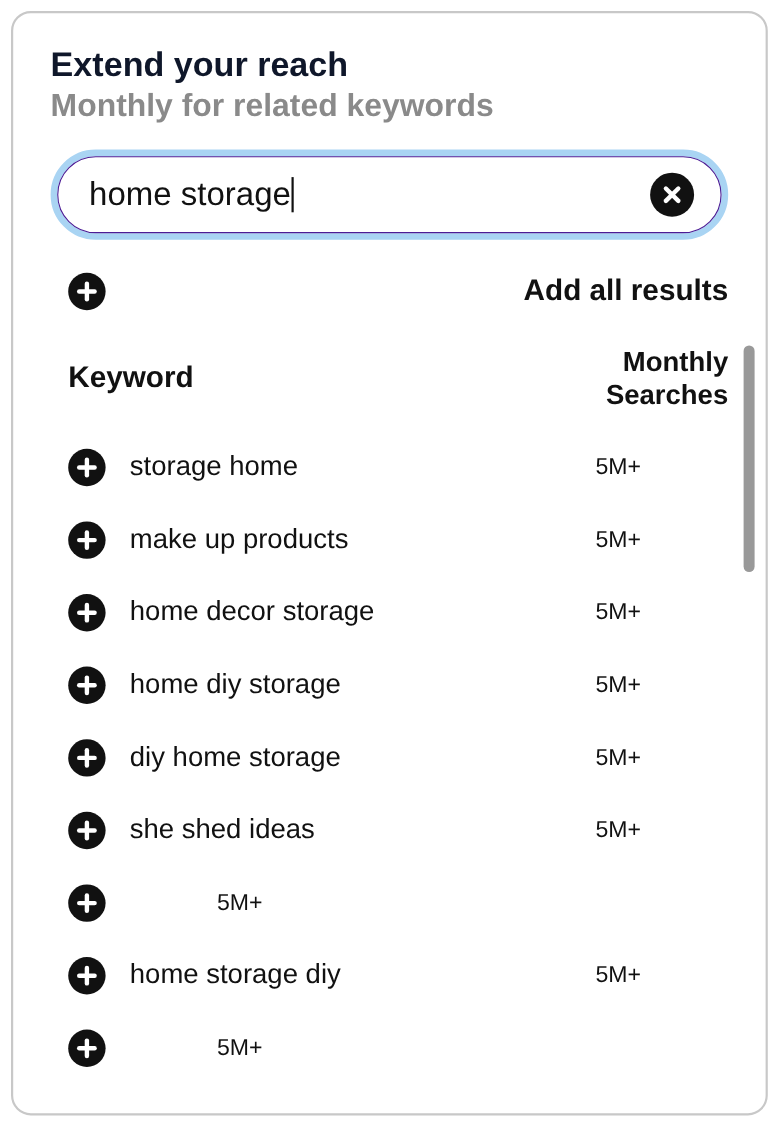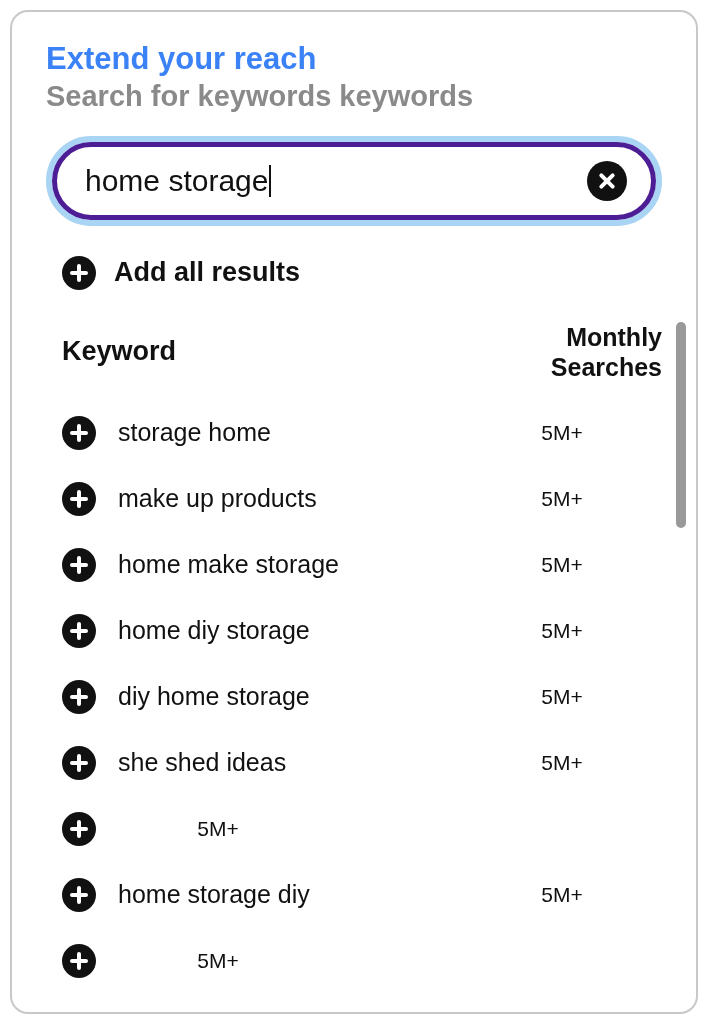--- a/index.html
+++ b/index.html
@@ -19,41 +19,41 @@
       height: 100%;
       border: 2px solid #c8c8c8;
       border-radius: 18px;
       padding: 28px 34px 0 34px;
       overflow: hidden;
       position: relative;
     }
     .title {
       font-size: 31px;
       font-weight: 700;
-      color: #3b82f6;
+      color: #0f172a;
       line-height: 1.2;
     }
     .subtitle {
       font-size: 29px;
       font-weight: 600;
       color: #8a8a8a;
       margin-top: 2px;
       line-height: 1.2;
     }
     .search-wrap {
       margin-top: 22px;
       position: relative;
     }
     .search-outer {
       border: 6px solid #a9d4f3;
       border-radius: 52px;
       padding: 0;
     }
     .search-inner {
-      border: 5px solid #4c1d95;
+      border: 1px solid #4c1d95;
       border-radius: 46px;
       display: flex;
       align-items: center;
       padding: 12px 22px 12px 28px;
       gap: 12px;
     }
     .search-text {
       flex: 1;
       font-size: 30px;
       color: #111;
@@ -103,20 +103,21 @@
     .icon-circle-x::after {
       transform: translate(-50%, -50%) rotate(-45deg);
     }
     .add-all-row {
       display: flex;
       align-items: center;
       gap: 18px;
       margin-top: 30px;
       margin-left: 16px;
       cursor: pointer;
+      justify-content: space-between;
     }
     .add-all-label {
       font-size: 27px;
       font-weight: 700;
       color: #111;
     }
     .icon-circle-plus {
       width: 34px;
       height: 34px;
       background: #111;
@@ -204,21 +205,21 @@
       background: #999;
       border-radius: 5px;
     }
   </style>
 </head>
 <body>
 
 <div class="panel">
 
   <div class="title">Extend your reach</div>
-  <div class="subtitle">Search for keywords keywords</div>
+  <div class="subtitle">Monthly for related keywords</div>
 
   <div class="search-wrap">
     <div class="search-outer">
       <div class="search-inner">
         <div class="search-text">
           <span>home storage</span>
             <span class="caret"></span>
         </div>
         <div class="clear-btn">
           <div class="icon-circle-x"></div>
@@ -255,21 +256,21 @@
           <div class="result-add">
             <div class="icon-circle-plus"></div>
           </div>
           <div class="result-keyword">make up products</div>
           <div class="result-searches">5M+</div>
         </div>
         <div class="result-row">
           <div class="result-add">
             <div class="icon-circle-plus"></div>
           </div>
-          <div class="result-keyword">home make storage</div>
+          <div class="result-keyword">home decor storage</div>
           <div class="result-searches">5M+</div>
         </div>
         <div class="result-row">
           <div class="result-add">
             <div class="icon-circle-plus"></div>
           </div>
           <div class="result-keyword">home diy storage</div>
           <div class="result-searches">5M+</div>
         </div>
         <div class="result-row">

